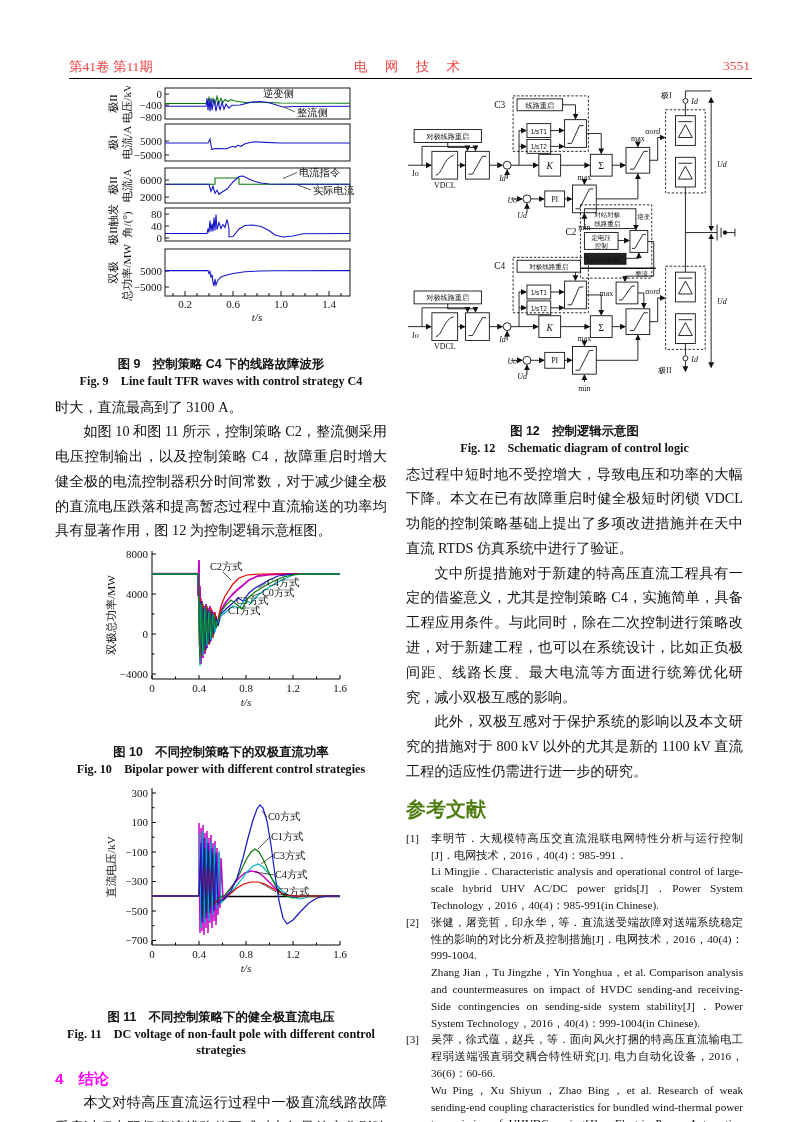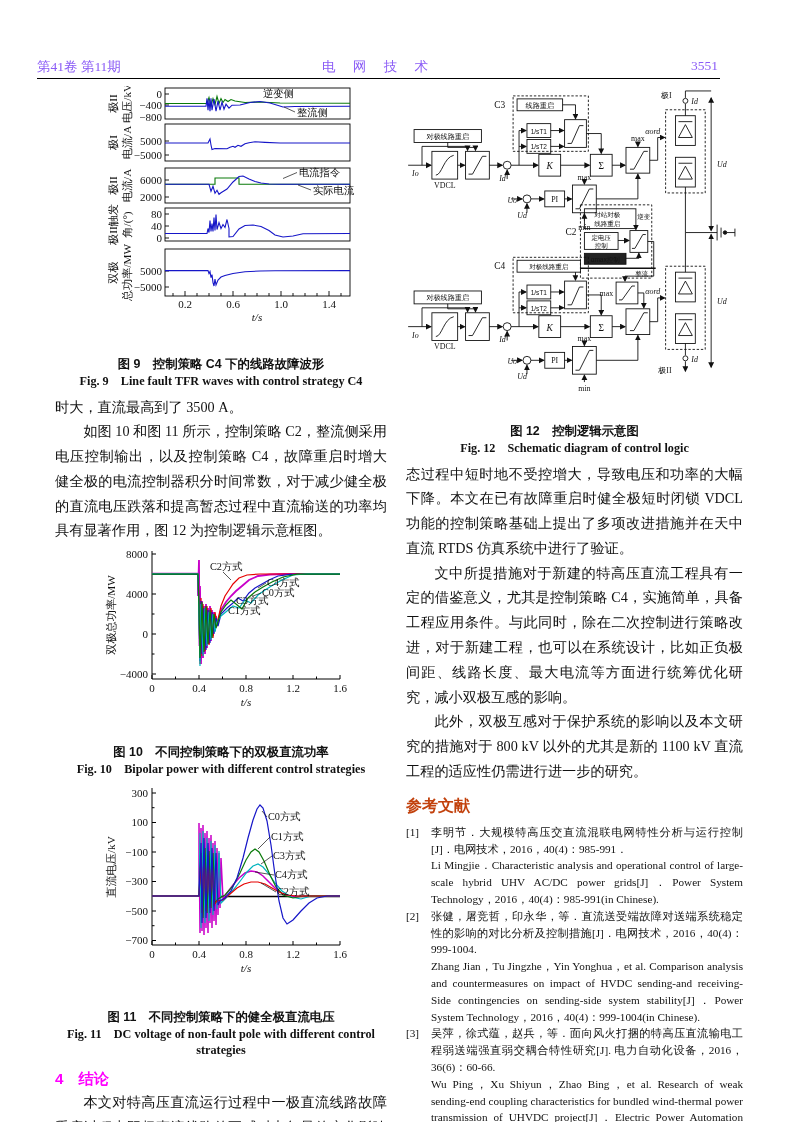--- a/index.html
+++ b/index.html
@@ -1,33 +1,33 @@
 <!DOCTYPE html>
 <html><head>
 <meta charset="utf-8">
 <style>
   html,body{margin:0;padding:0;background:#fff;}
   .page{position:relative;width:793px;height:1122px;background:#fff;overflow:hidden;
         font-family:"Liberation Serif","DejaVu Serif",serif;color:#111;}
-  .header{position:absolute;left:37px;top:57px;width:683px;height:21px;
-          border-bottom:1.6px solid #000;color:#8b5cf6;font-size:13.5px;}
+  .header{position:absolute;left:69px;top:57px;width:683px;height:21px;
+          border-bottom:1.6px solid #000;color:#ef4444;font-size:13.5px;}
   .header .vol{position:absolute;left:0;top:1px;}
   .header .journal{position:absolute;left:0;right:0;top:1px;text-align:center;letter-spacing:7px;}
   .header .pageno{position:absolute;right:2px;top:1px;}
   .col-left{position:absolute;left:55px;top:86px;width:332px;}
   .col-right{position:absolute;left:406px;top:86px;width:337px;}
   p.body{font-size:14.2px;line-height:24.8px;text-align:justify;margin:0;text-indent:2em;}
   p.noindent{text-indent:0;}
   .figcap{text-align:center;font-weight:bold;margin:1px 0 5px 0;}
   .figcap .zh{display:block;font-family:"Liberation Sans","DejaVu Sans",sans-serif;font-size:12.4px;line-height:17px;margin-top:32px;}
   .figcap .en{display:block;font-family:"Liberation Serif","DejaVu Serif",serif;font-size:12.2px;line-height:16.5px;}
   h2.sec{color:#f0f;font-size:15.2px;font-weight:bold;margin:10px 0 0 0;
          font-family:"Liberation Sans","DejaVu Sans",sans-serif;}
   h2.sec .num{margin-right:15px;}
-  h2.refs-title{color:#c2410c;font-size:16px;font-weight:bold;margin:12px 0 7px 0;
+  h2.refs-title{color:#4d7c0f;font-size:20px;font-weight:bold;margin:12px 0 7px 0;
          font-family:"Liberation Sans","DejaVu Sans",sans-serif;}
   .ref{display:flex;font-size:11.2px;line-height:16.8px;text-align:justify;}
   .ref .rid{width:25px;flex:none;}
   .ref .rbody{flex:1;}
   .ref .rzh,.ref .ren{display:block;}
   svg{display:block;}
   svg text{font-family:"Liberation Serif","DejaVu Serif",serif;fill:#111;}
   svg .tk{font-size:11px;}
   svg .axl{font-size:11.2px;}
   svg .ann{font-size:10.3px;}
@@ -116,21 +116,21 @@
         <text class="tk" x="274" y="222" text-anchor="middle">1.4</text>
         <text class="tk it" x="202" y="235" text-anchor="middle">t/s</text>
       </g>
     </svg>
 
     <div class="figcap">
       <span class="zh">图 9　控制策略 C4 下的线路故障波形</span>
       <span class="en">Fig. 9　Line fault TFR waves with control strategy C4</span>
     </div>
 
-    <p class="body noindent">时大，直流最高到了 3500 A。</p>
+    <p class="body noindent">时大，直流最高到了 3100 A。</p>
     <p class="body">如图 10 和图 11 所示，控制策略 C2，整流侧采用电压控制输出，以及控制策略 C4，故障重启时增大健全极的电流控制器积分时间常数，对于减少健全极的直流电压跌落和提高暂态过程中直流输送的功率均具有显著作用，图 12 为控制逻辑示意框图。</p>
 
     <svg width="332" height="166" viewBox="0 0 332 166" style="margin-top:3px;">
       <g stroke="#000" stroke-width="1" fill="none">
         <path d="M97,5 V133 H285"></path>
         <path d="M97,8 h4 M97,48 h4 M97,88 h4 M97,128 h4 M97,28 h2.5 M97,68 h2.5 M97,108 h2.5"></path>
         <path d="M97,133 v-4 M144,133 v-4 M191,133 v-4 M238,133 v-4 M285,133 v-4 M120.5,133 v-2.5 M167.5,133 v-2.5 M214.5,133 v-2.5 M261.5,133 v-2.5"></path>
       </g>
       <g fill="none" stroke-width="1.2">
         <path stroke="#c800c8" stroke-width="1.8" d="M97,27.6 L143,27.6 L143,50 L144,14 L144.5,100 L145,40 L146,118 L147,55 L148,112 L149,60 L150,108 L151,58 L152,102 L153,62 L154,98 L155,60 L156,95 L157,64 L158,90 L159,66 L160,85 L161,70 L162,80 L166,64 L171,56 L176,50 L181,45 L187,40 L194,34 L203,30 L215,28.5 L230,28 L285,28"></path>

